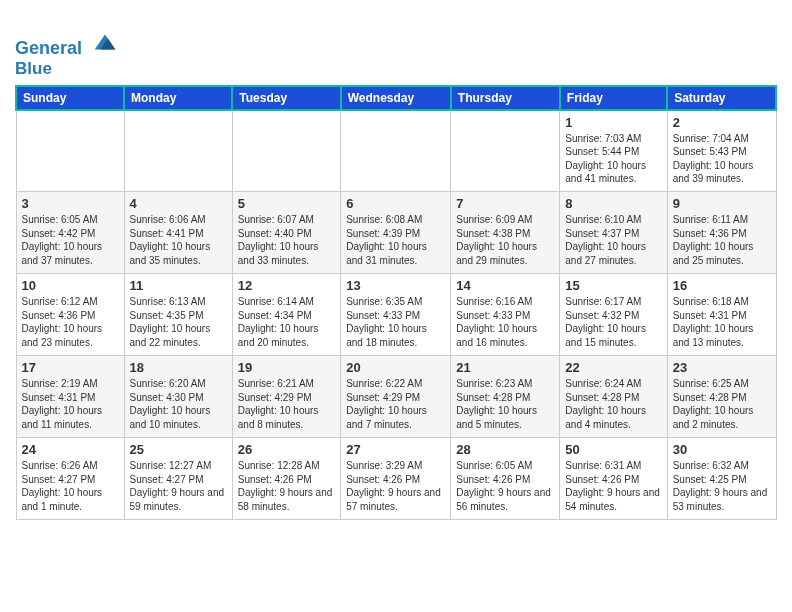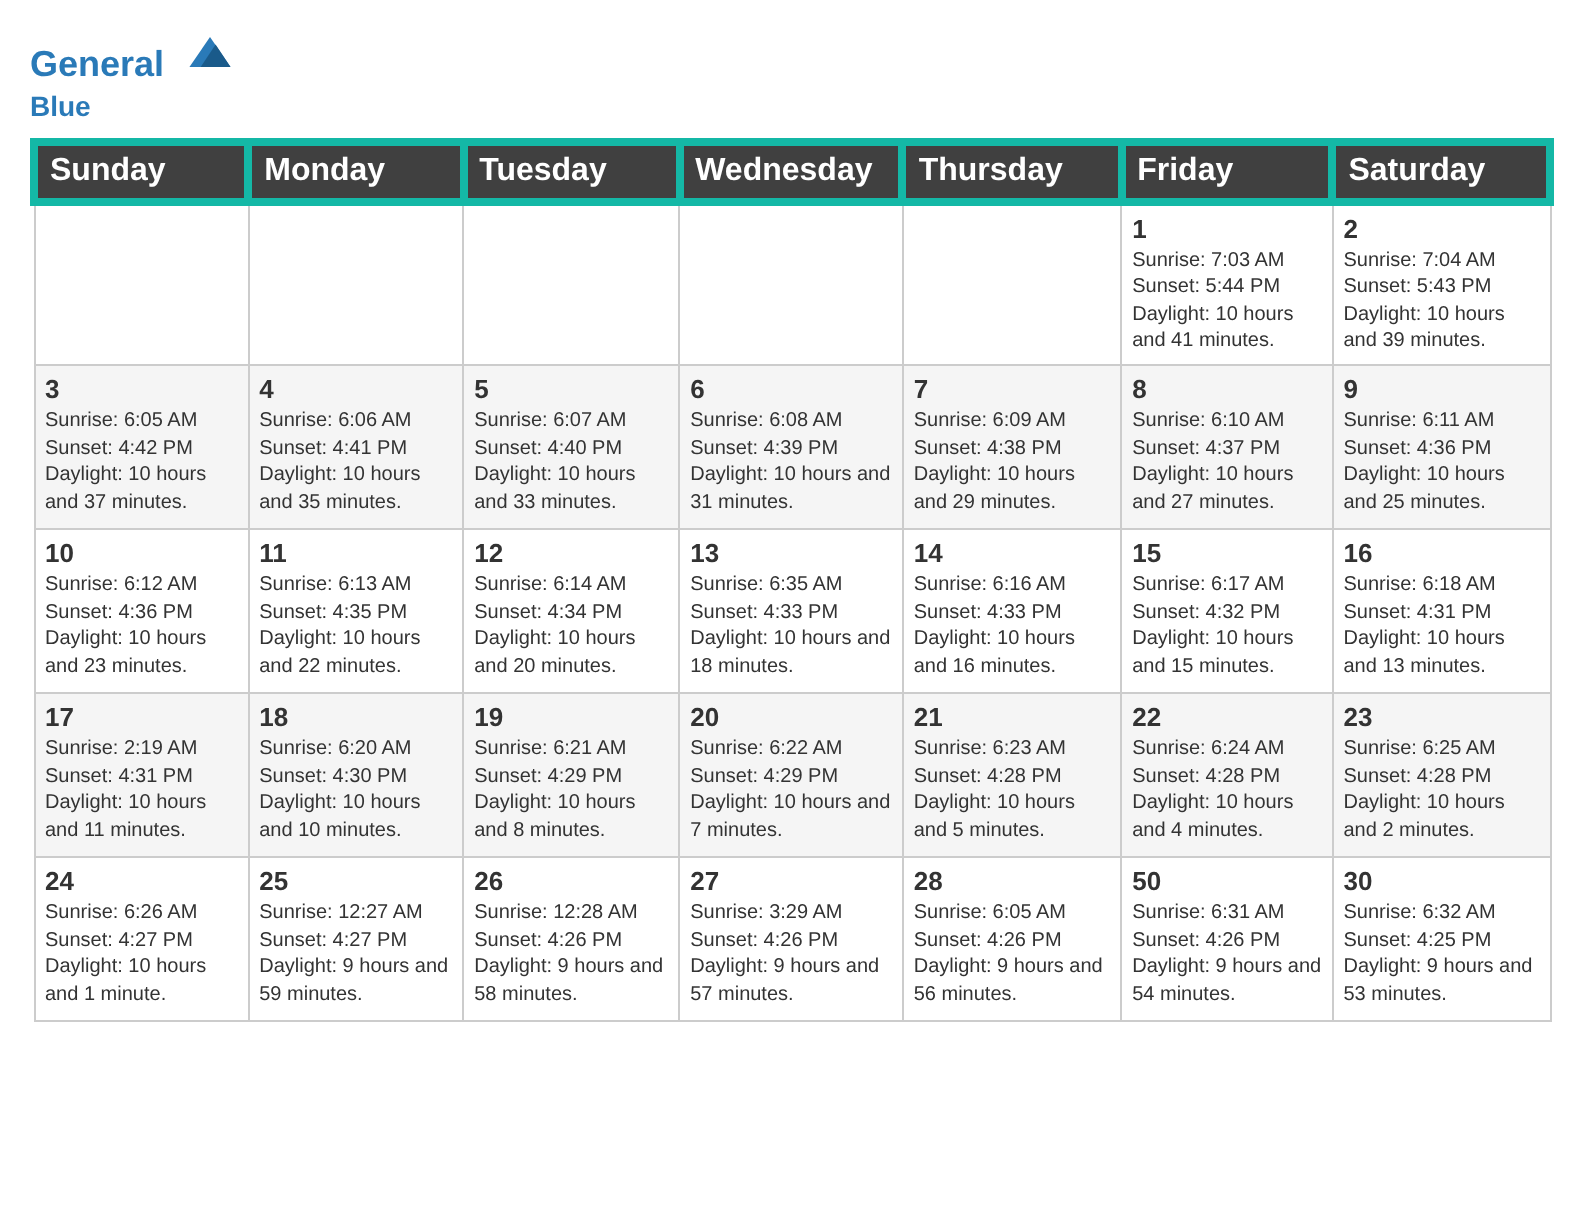--- a/index.html
+++ b/index.html
@@ -5,21 +5,21 @@
     * { margin: 0; padding: 0; box-sizing: border-box; }
     body {
       font-family: Arial, sans-serif;
       background: #fff;
       width: 792px;
       height: 612px;
       overflow: hidden;
     }
     .page {
       width: 792px;
-      padding: 10px 15px;
+      padding: 26px 15px;
     }
     .header {
       display: flex;
       align-items: flex-start;
       justify-content: space-between;
       margin-bottom: 6px;
     }
     .logo {
       display: flex;
       align-items: center;
@@ -49,27 +49,27 @@
     }
     .location {
       font-size: 14px;
       color: #555;
     }
     .calendar {
       width: 100%;
       border-collapse: collapse;
     }
     .calendar th {
-      background-color: #404040;
+      background-color: #1d4ed8;
       color: #fff;
-      font-size: 16px;
+      font-size: 12px;
       font-weight: bold;
       padding: 4px 6px;
       text-align: left;
-      border: 4px solid #14b8a6;
+      border: 2px solid #14b8a6;
     }
     .calendar td {
       border: 1px solid #ccc;
       vertical-align: top;
       padding: 4px 5px;
       width: 113px;
       height: 82px;
       font-size: 10px;
       color: #333;
       background: #fff;
@@ -102,21 +102,21 @@
           <div class="logo-text">
             <span>General</span>
             <svg class="logo-icon" viewBox="0 0 30 24">
               <polygon points="4,20 15,4 26,20" fill="#2a7ab8"></polygon>
               <polygon points="10,20 18,8 26,20" fill="#1a5a8a"></polygon>
             </svg>
           </div>
           <div></div>
         </div>
         <div class="logo-text">
-          <span style="color:#2a7ab8; font-size:14px; font-weight:bold;">Blue</span>
+          <span style="color:#2a7ab8; font-size:17px; font-weight:bold;">Blue</span>
         </div>
       </div>
     </div>
     <div class="title-block">
       <div class="month-title"></div>
       <div class="location"></div>
     </div>
   </div>
 
   <table class="calendar">

